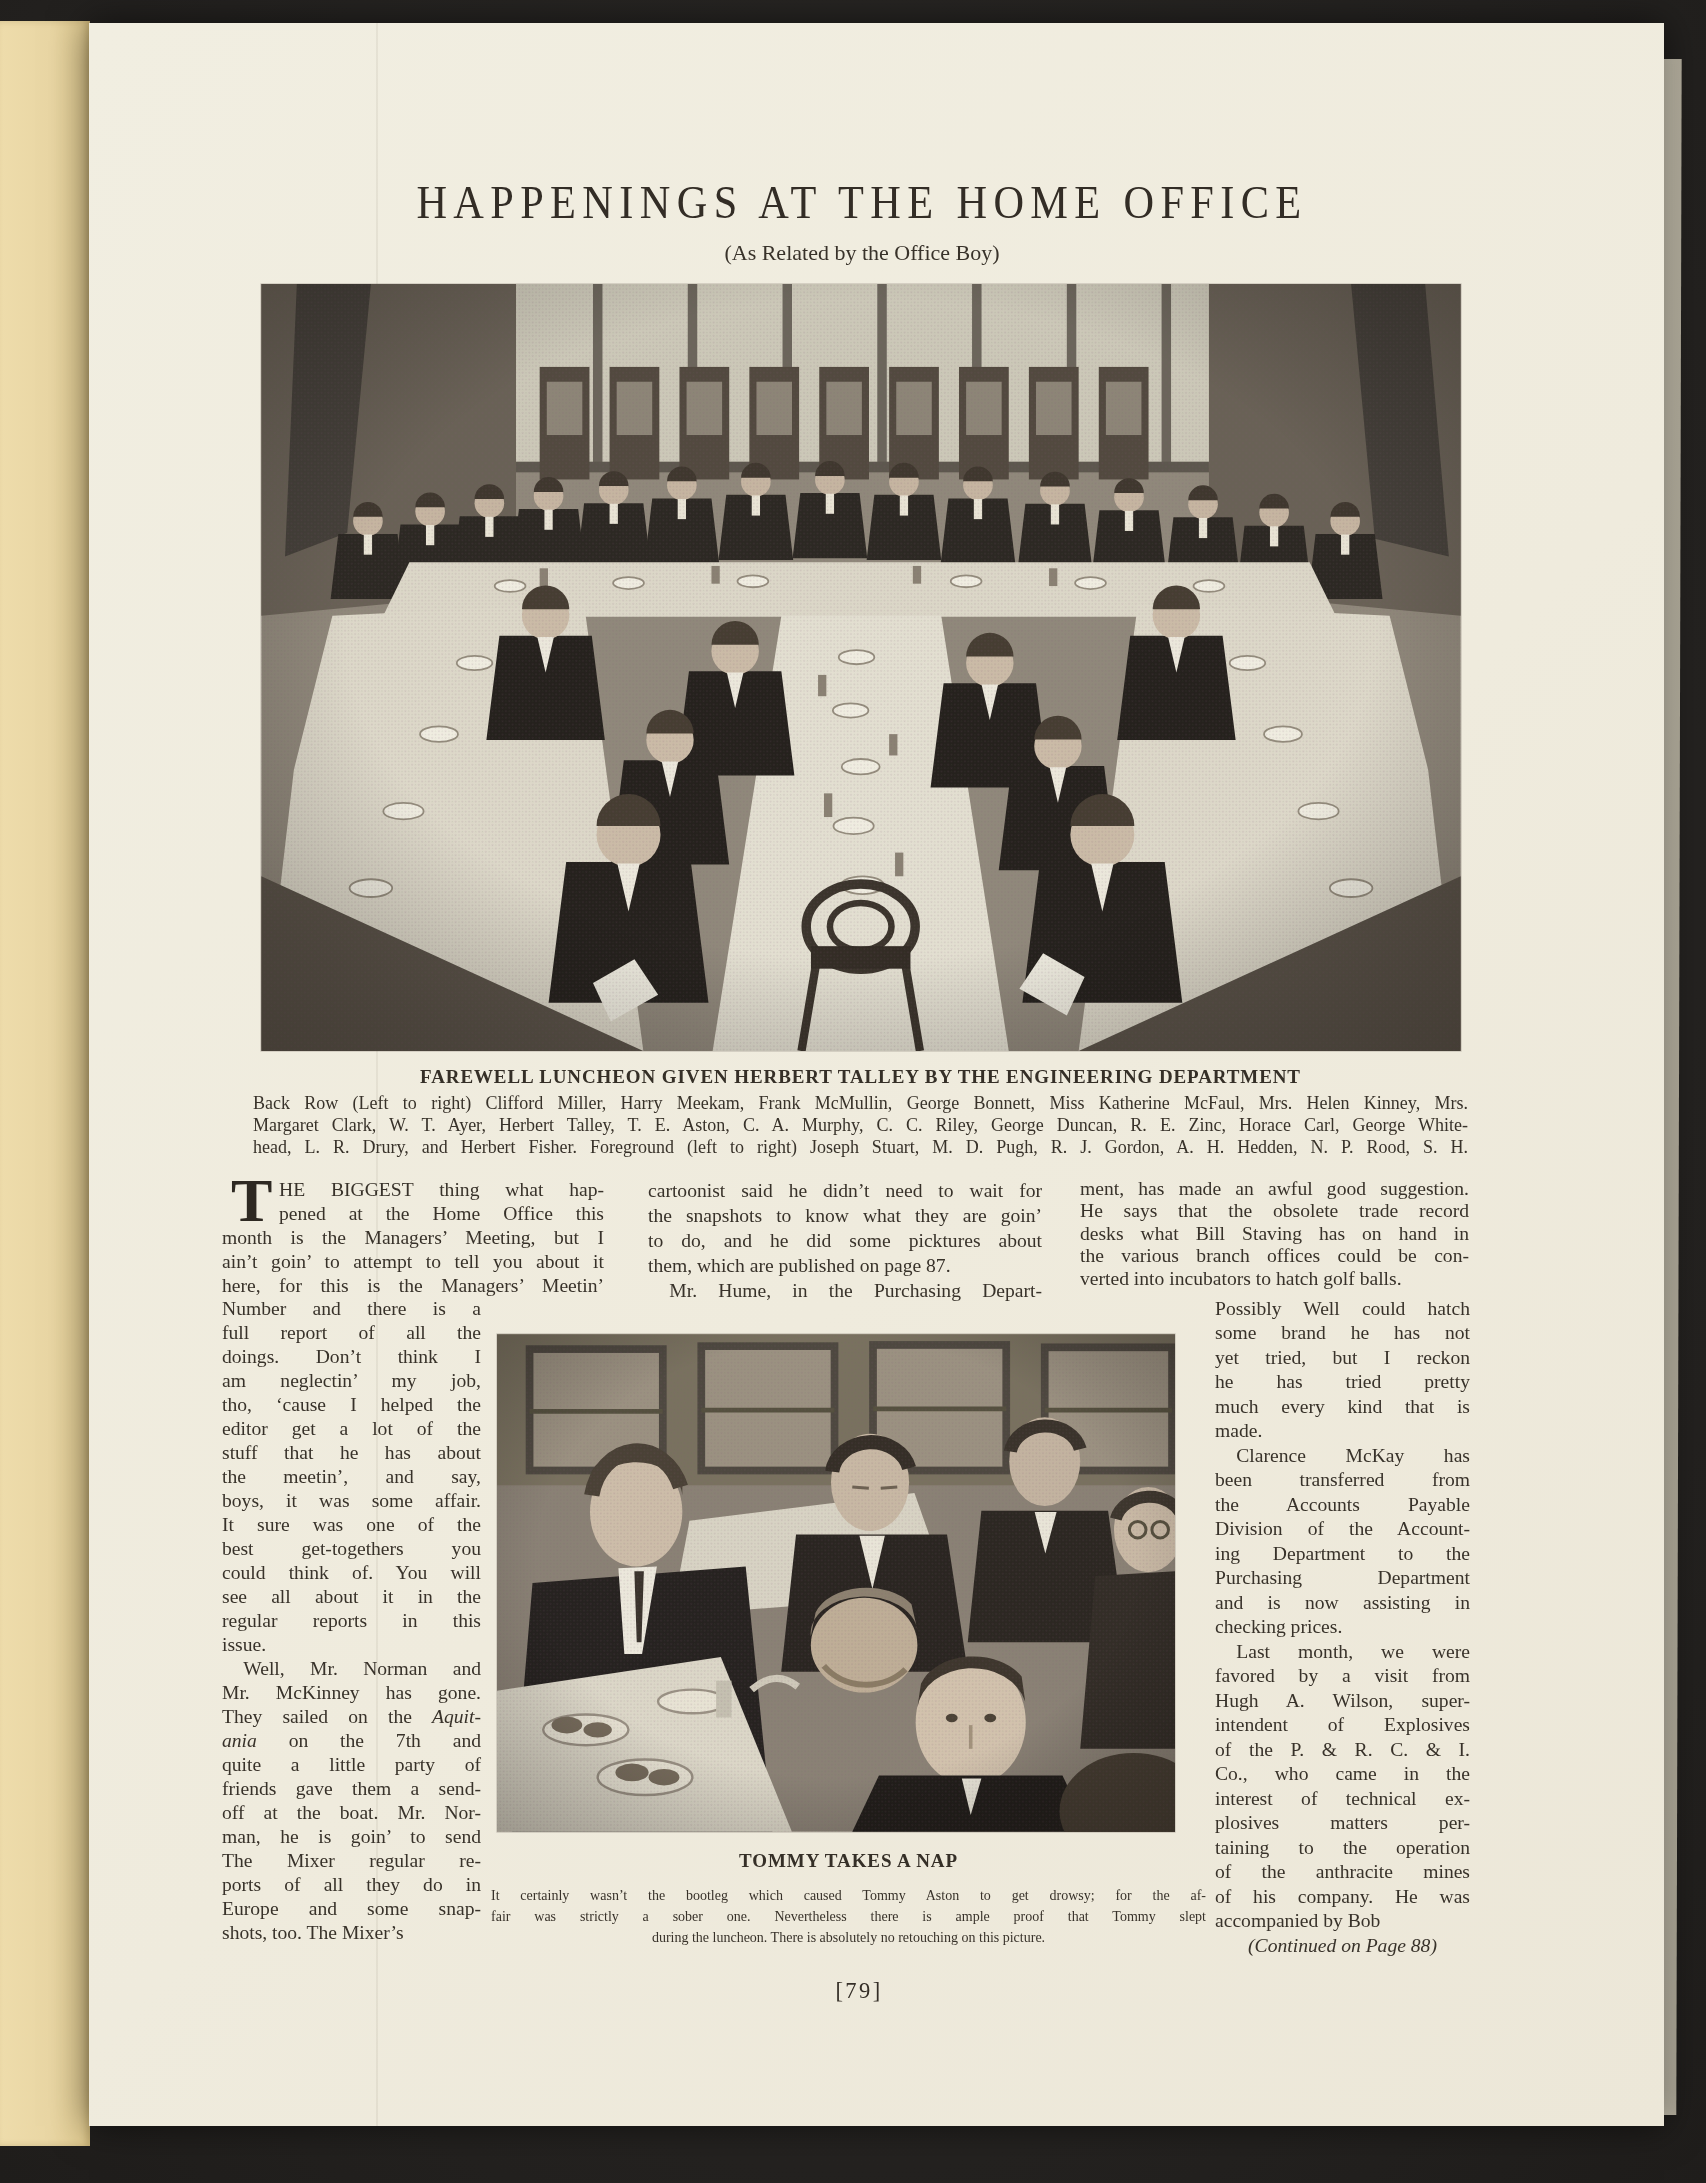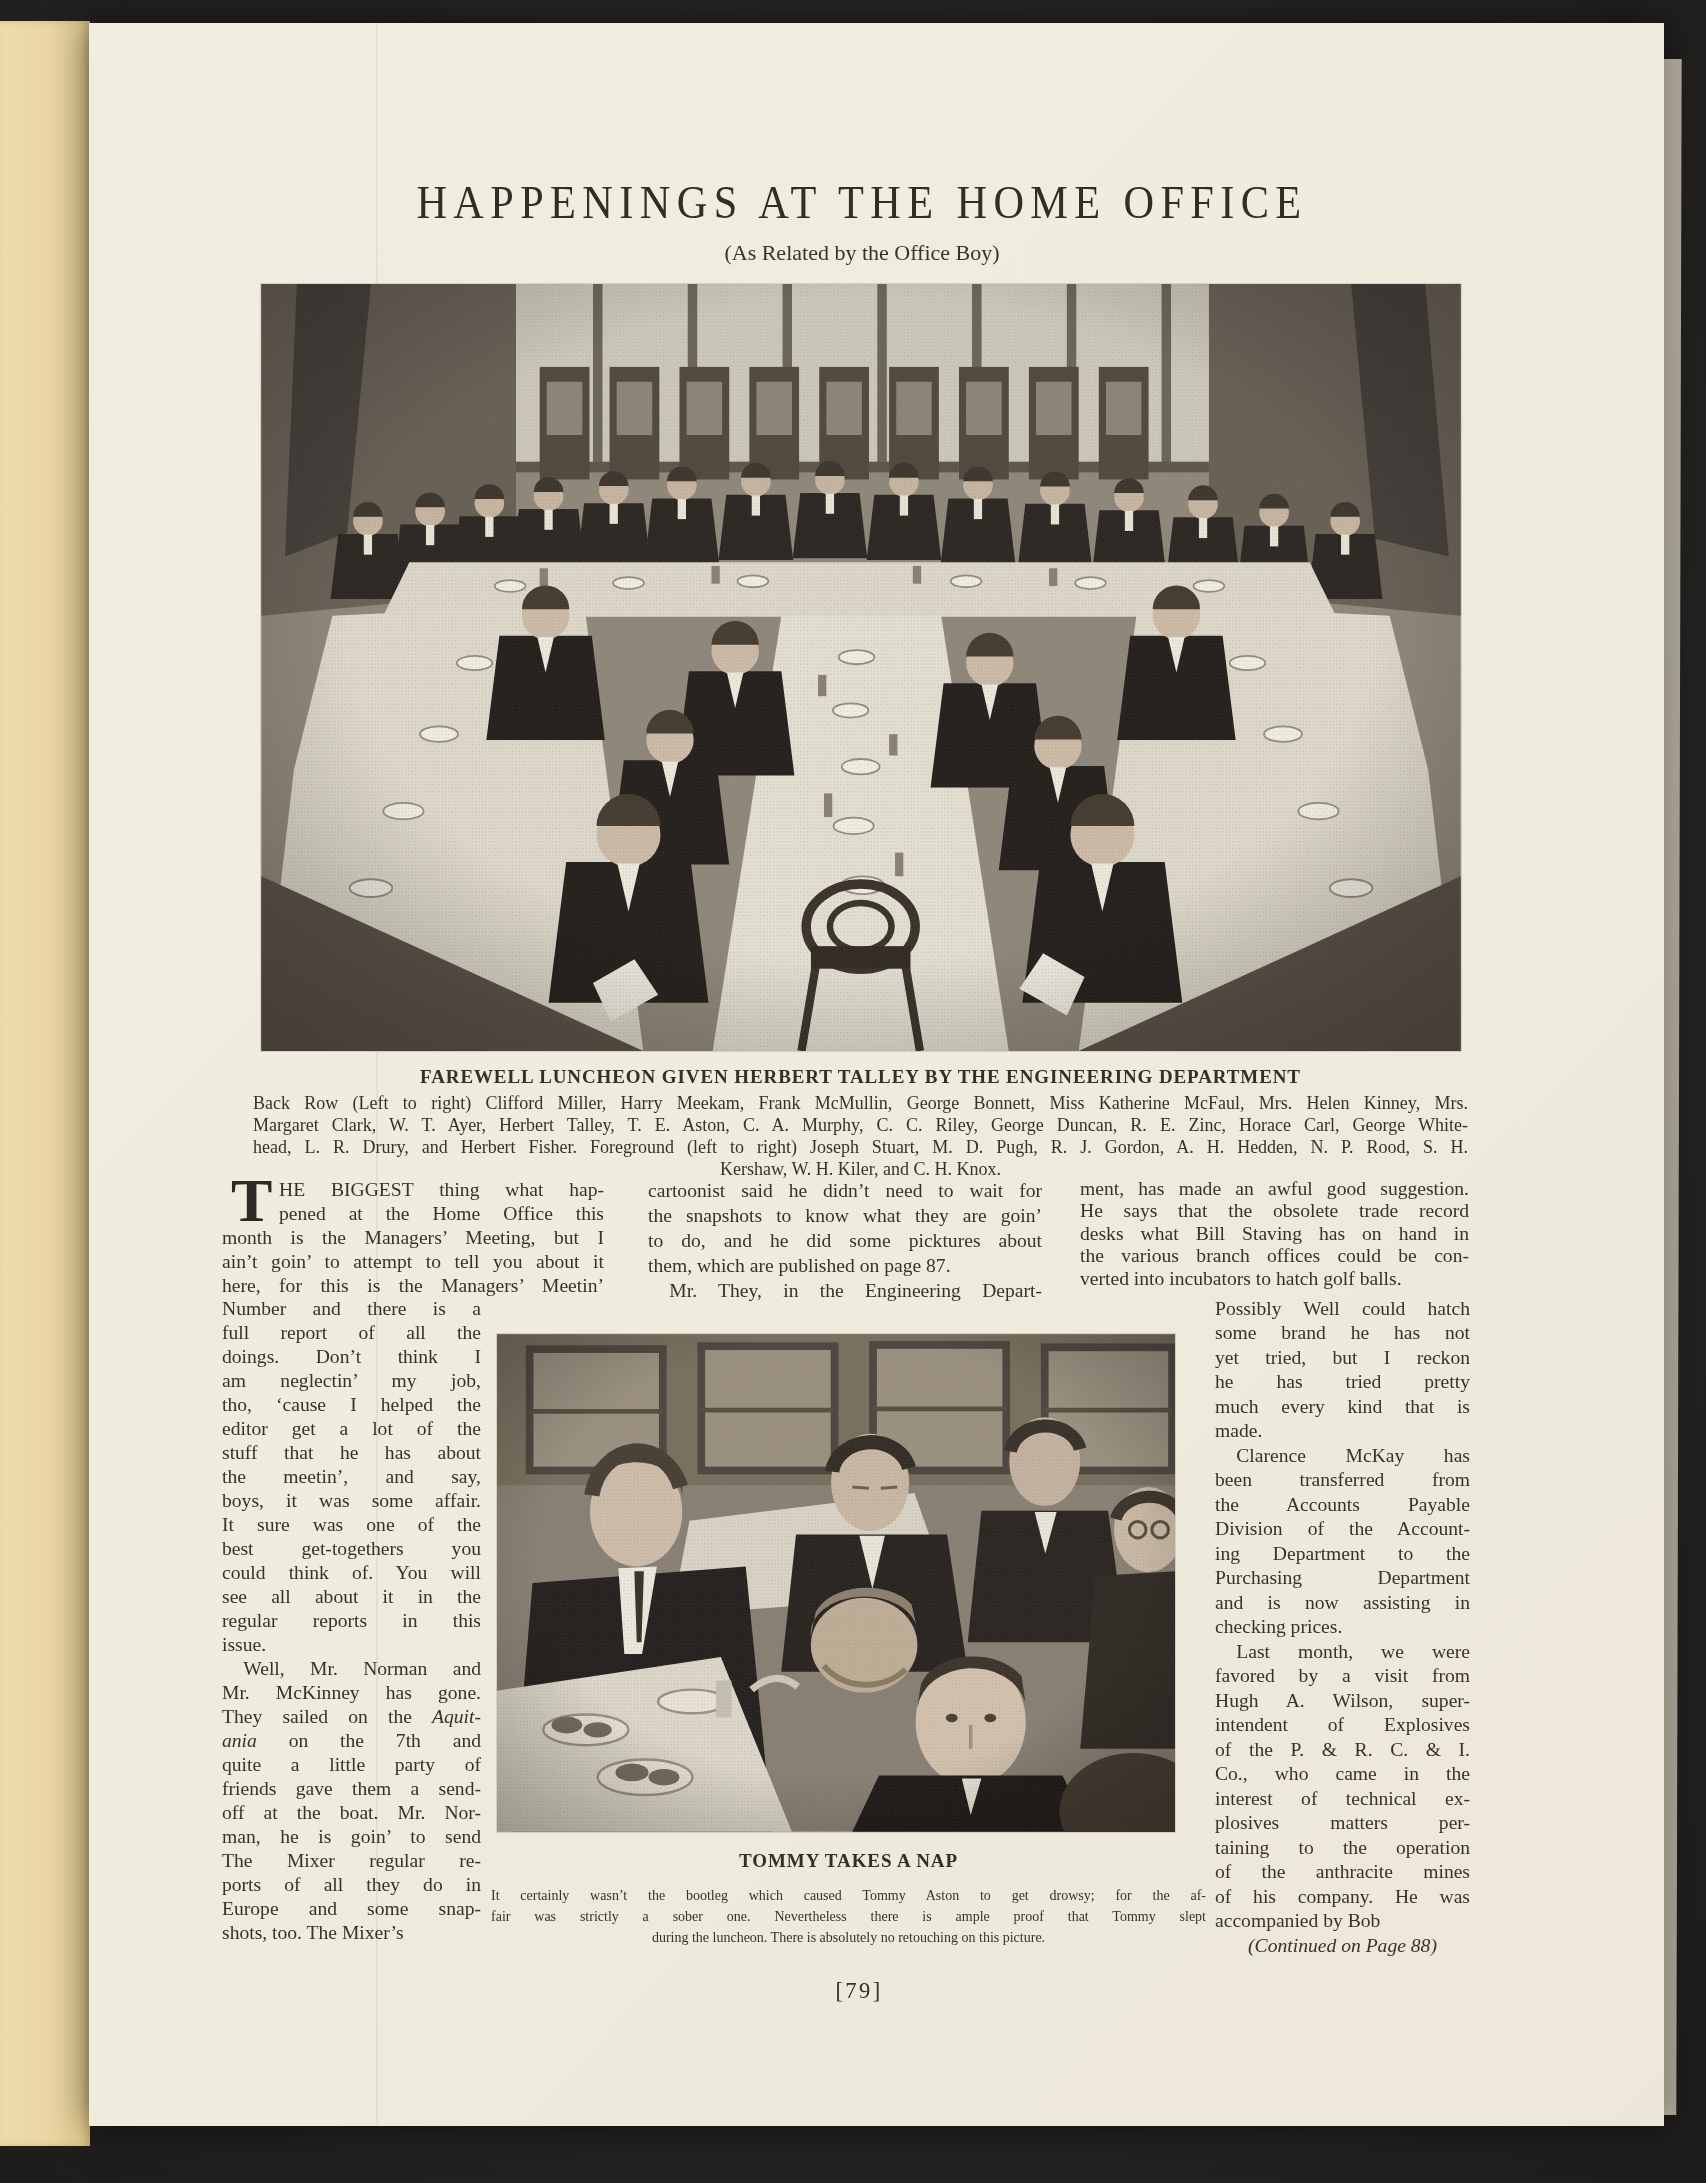--- a/index.html
+++ b/index.html
@@ -196,21 +196,20 @@
       <rect x="928" y="1118" width="168" height="38" fill="#332c25"></rect>
       <rect width="2025" height="1295" fill="url(#ht1)" opacity="0.16"></rect>
       <rect width="2025" height="1295" fill="url(#vg1)"></rect>
     </svg>
 
     <div id="cap1-title" class="cap-title">FAREWELL LUNCHEON GIVEN HERBERT TALLEY BY THE ENGINEERING DEPARTMENT</div>
     <div id="cap1-lines" class="cap-lines">
         <div class="tl">Back Row (Left to right) Clifford Miller, Harry Meekam, Frank McMullin, George Bonnett, Miss Katherine McFaul, Mrs. Helen Kinney,  Mrs.</div>
         <div class="tl">Margaret Clark, W. T. Ayer, Herbert Talley, T. E. Aston, C. A. Murphy, C. C. Riley, George Duncan, R. E. Zinc, Horace Carl,  George  White-</div>
         <div class="tl">head, L. R. Drury, and Herbert Fisher.   Foreground (left to right) Joseph Stuart, M. D. Pugh, R. J. Gordon, A. H. Hedden, N. P. Rood, S. H.</div>
-        <div class="tl ctr">Kershaw, W. H. Kiler, and C. H. Knox.</div>
       </div>
 
     <div class="dropcap">T</div>
     <div id="col1-wide" class="col">
         <div class="tl gap">HE BIGGEST thing what hap-</div>
         <div class="tl gap">pened at the Home Office this</div>
         <div class="tl">month is the Managers’ Meeting, but I</div>
         <div class="tl">ain’t goin’ to attempt to tell you about it</div>
         <div class="tl">here, for this is the Managers’ Meetin’</div>
       </div>
@@ -241,21 +240,21 @@
         <div class="tl">The Mixer regular re-</div>
         <div class="tl">ports of all they do in</div>
         <div class="tl">Europe and some snap-</div>
         <div class="tl end">shots, too. The Mixer’s</div>
       </div>
     <div id="col2" class="col">
         <div class="tl">cartoonist said he didn’t need to wait for</div>
         <div class="tl">the snapshots to know what they are goin’</div>
         <div class="tl">to do, and he did some picktures about</div>
         <div class="tl end">them, which are published on page 87.</div>
-        <div class="tl ind">Mr. They, in the Engineering Depart-</div>
+        <div class="tl ind">Mr. Hume, in the Purchasing Depart-</div>
       </div>
     <div id="col3-wide" class="col">
         <div class="tl">ment, has made an awful good suggestion.</div>
         <div class="tl">He says that the obsolete trade record</div>
         <div class="tl">desks what Bill Staving has on hand in</div>
         <div class="tl">the various branch offices could be con-</div>
         <div class="tl end">verted into incubators to hatch golf balls.</div>
       </div>
     <div id="col3-narrow" class="col">
         <div class="tl">Possibly Well could hatch</div>

